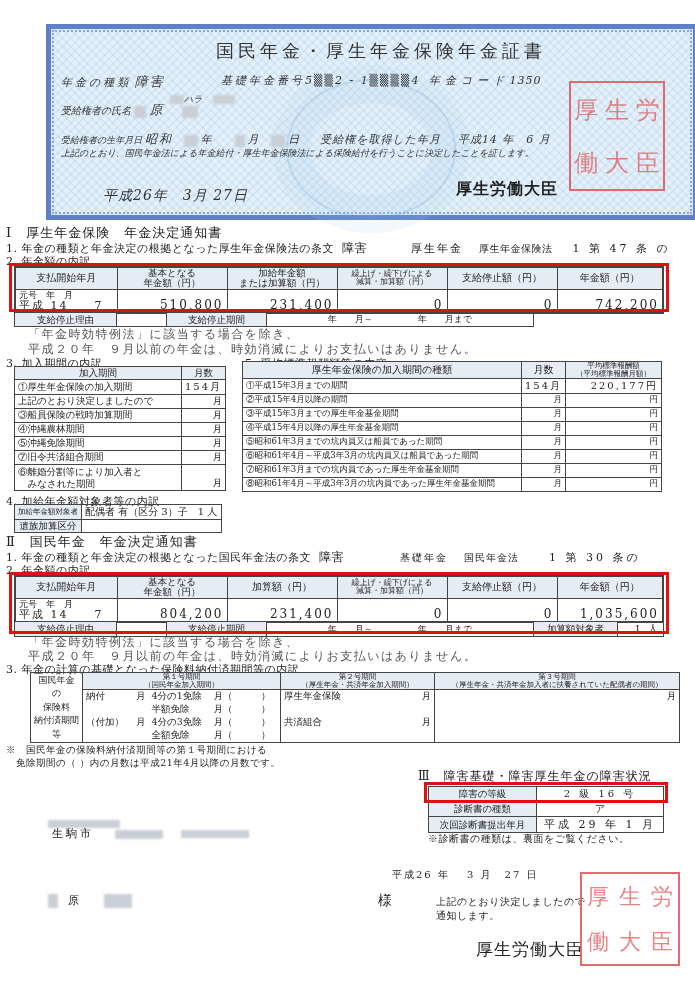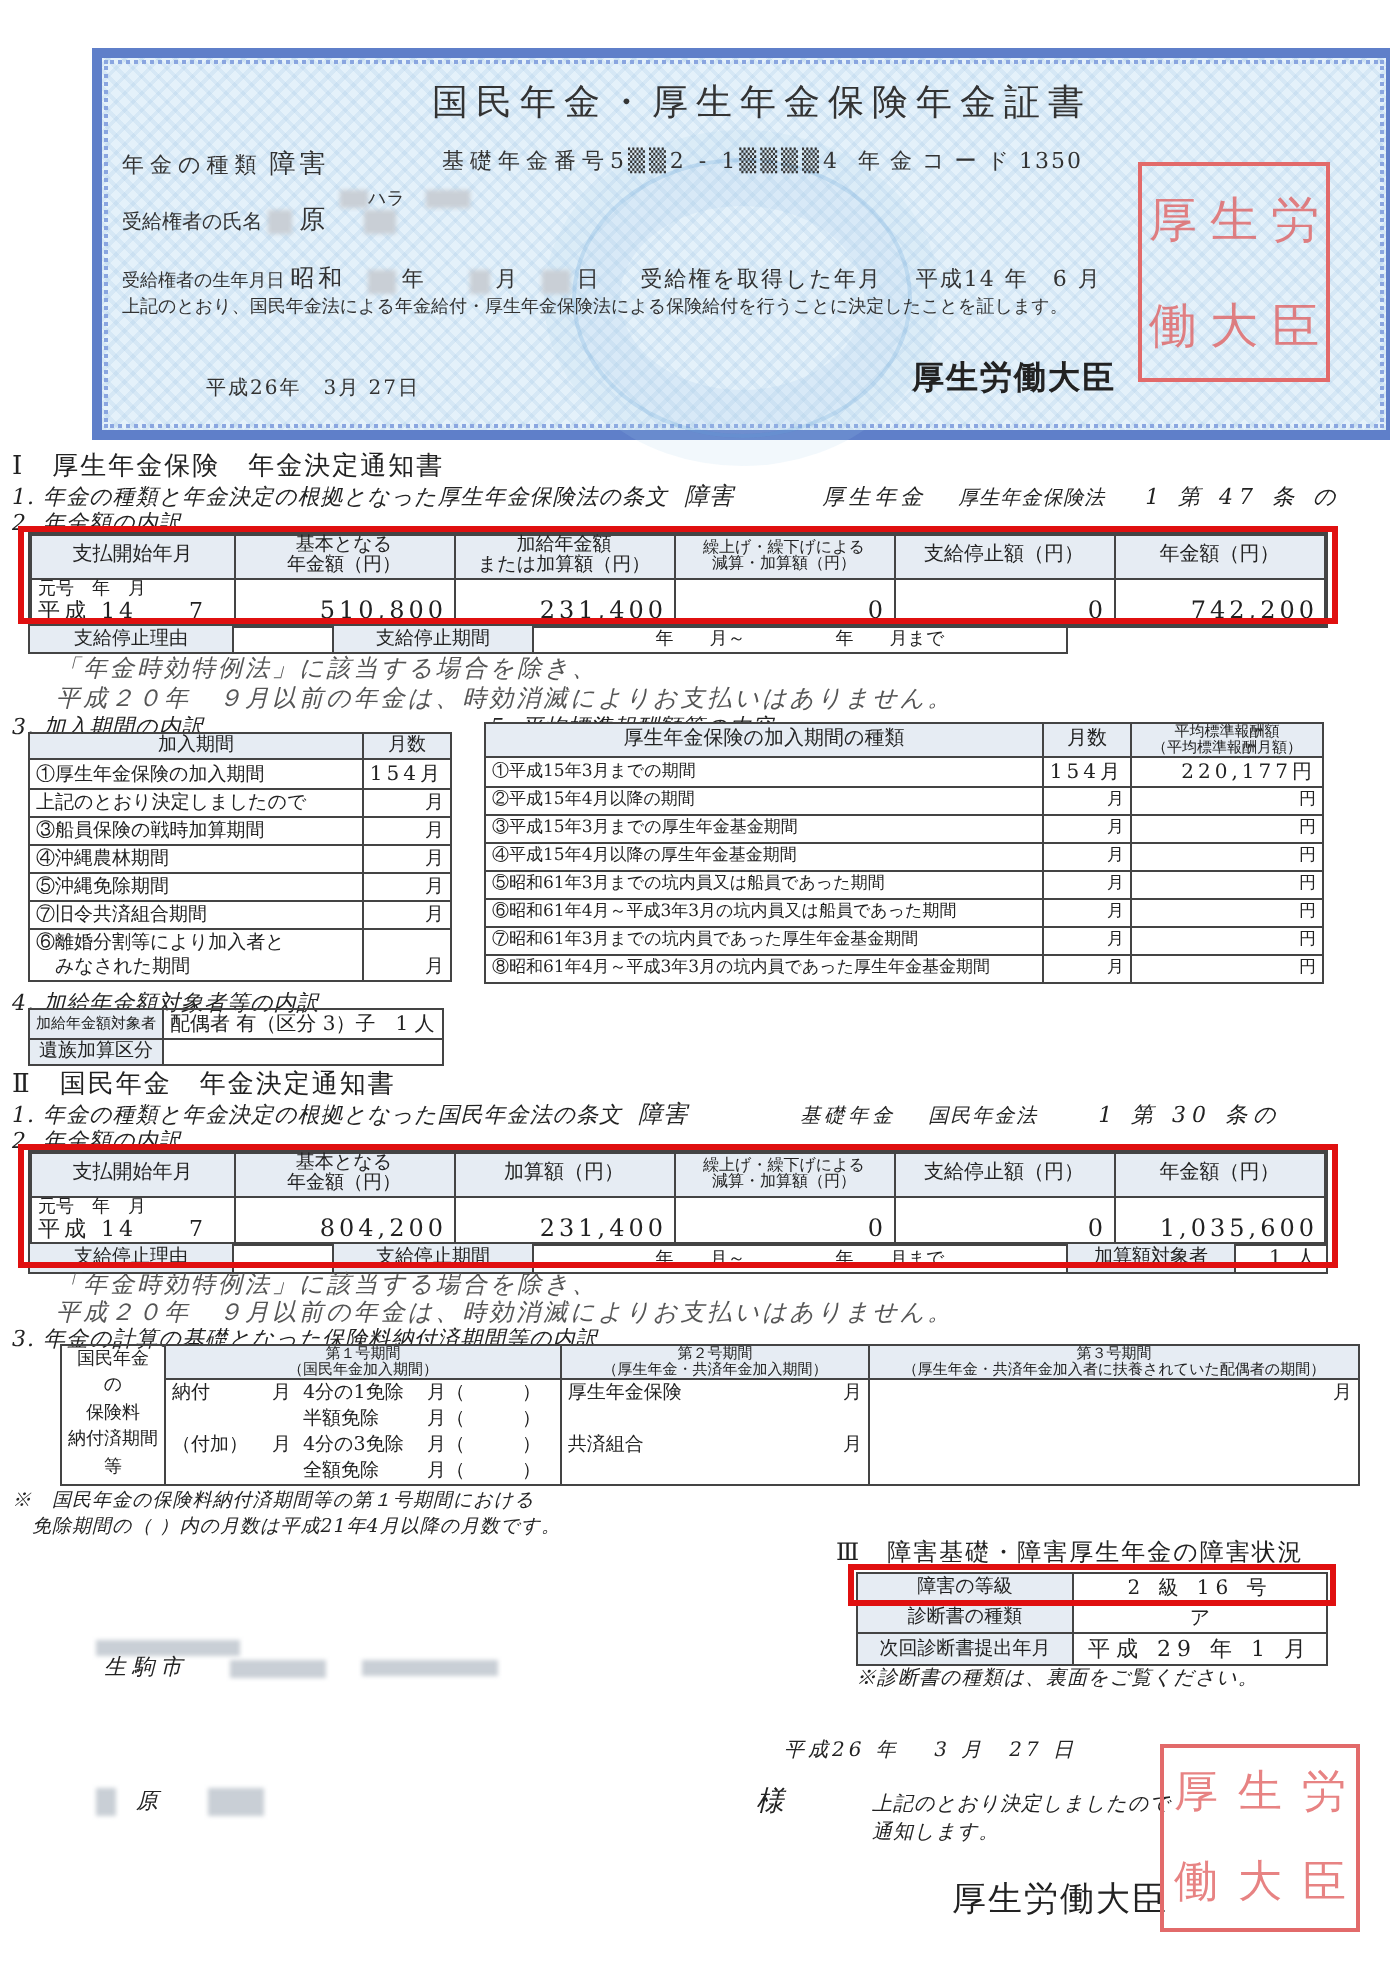--- a/index.html
+++ b/index.html
@@ -17,35 +17,35 @@
       repeating-linear-gradient(45deg, rgba(150,190,225,0.18) 0 2px, transparent 2px 6px),
       repeating-linear-gradient(-45deg, rgba(150,190,225,0.18) 0 2px, transparent 2px 6px);
     margin-left: 16px;
   }
   .cert-rosette {
     position: absolute; left: 235px; top: 50px; width: 170px; height: 140px;
     border-radius: 50%; border: 2px solid rgba(120,175,220,0.35);
     box-shadow: 0 0 0 14px rgba(170,205,235,0.15), inset 0 0 0 22px rgba(170,205,235,0.2);
   }
   .cert-title { position: absolute; left: 165px; top: 10px; font-size: 18px; letter-spacing: 4px; color: #333; font-family: "DejaVu Sans", sans-serif; }
-  .cert-line { position: absolute; font-size: 11px; color: #333; white-space: nowrap; }
+  .cert-line { position: absolute; font-size: 11px; color: #333; white-space: nowrap; font-style: italic; }
   .cert-big { font-size: 13px; letter-spacing: 2px; }
   .blur { display: inline-block; background: #c9cfd6; filter: blur(1px); height: 12px; vertical-align: middle; }
   .stamp {
     position: absolute; border: 2px solid #e26a6a; color: #e05a5a;
     display: grid; grid-template-columns: 1fr 1fr 1fr; grid-template-rows: 1fr 1fr;
     font-size: 24px; line-height: 1; text-align: center; align-items: center;
     font-family: "DejaVu Sans", sans-serif; font-weight: 200;
   }
   .stamp span { opacity: 0.75; }
   .minister { position: absolute; font-size: 16px; letter-spacing: 1px; color: #222; font-weight: bold; }
 
   
   .sec-h { position: absolute; font-size: 13px; letter-spacing: 1px; white-space: nowrap; }
-  .line { position: absolute; font-size: 11px; white-space: nowrap; letter-spacing: 0.5px; font-style: italic; }
+  .line { position: absolute; font-size: 11px; white-space: nowrap; letter-spacing: 0.5px; }
 
   table { border-collapse: collapse; position: absolute; font-size: 10px; }
   td, th { border: 1px solid #444; padding: 0 3px; font-weight: normal; white-space: nowrap; }
   th { background: #e6ecf3; text-align: center; font-size: 9.5px; line-height: 1.05; }
   .num { text-align: right; font-size: 12px; letter-spacing: 2px; }
   .small { font-size: 8px; line-height: 1.05; }
   .hl { position: absolute; border: 3px solid #e01010; pointer-events: none; }
   .outer { border: 2px solid #444; }
 </style>
 </head>
@@ -84,21 +84,21 @@
     <span style="font-size:11px">年</span>
     <span class="blur" style="width:10px;margin-left:20px"></span>
     <span style="font-size:11px">月</span>
     <span class="blur" style="width:14px;margin-left:10px"></span>
     <span style="font-size:11px">日</span>
     <span style="font-size:11px;margin-left:18px;letter-spacing:1px">受給権を取得した年月</span>
     <span style="font-size:11px;margin-left:14px;letter-spacing:1px">平成14 年　6 月</span>
   </div>
   <div class="cert-line" style="left:10px;top:118px;font-size:9px;">上記のとおり、国民年金法による年金給付・厚生年金保険法による保険給付を行うことに決定したことを証します。</div>
 
-  <div class="cert-line" style="left:52px;top:158px;font-size:10px;letter-spacing:1px;">平成26年　3月 27日</div>
+  <div class="cert-line" style="left:52px;top:158px;font-size:14px;letter-spacing:1px;">平成26年　3月 27日</div>
   <div class="minister" style="left:405px;top:150px;">厚生労働大臣</div>
 
   <div class="stamp" style="left:518px;top:52px;width:96px;height:110px;">
     <span>厚</span>
       <span>生</span>
       <span>労</span>
     <span>働</span>
       <span>大</span>
       <span>臣</span>
   </div>

